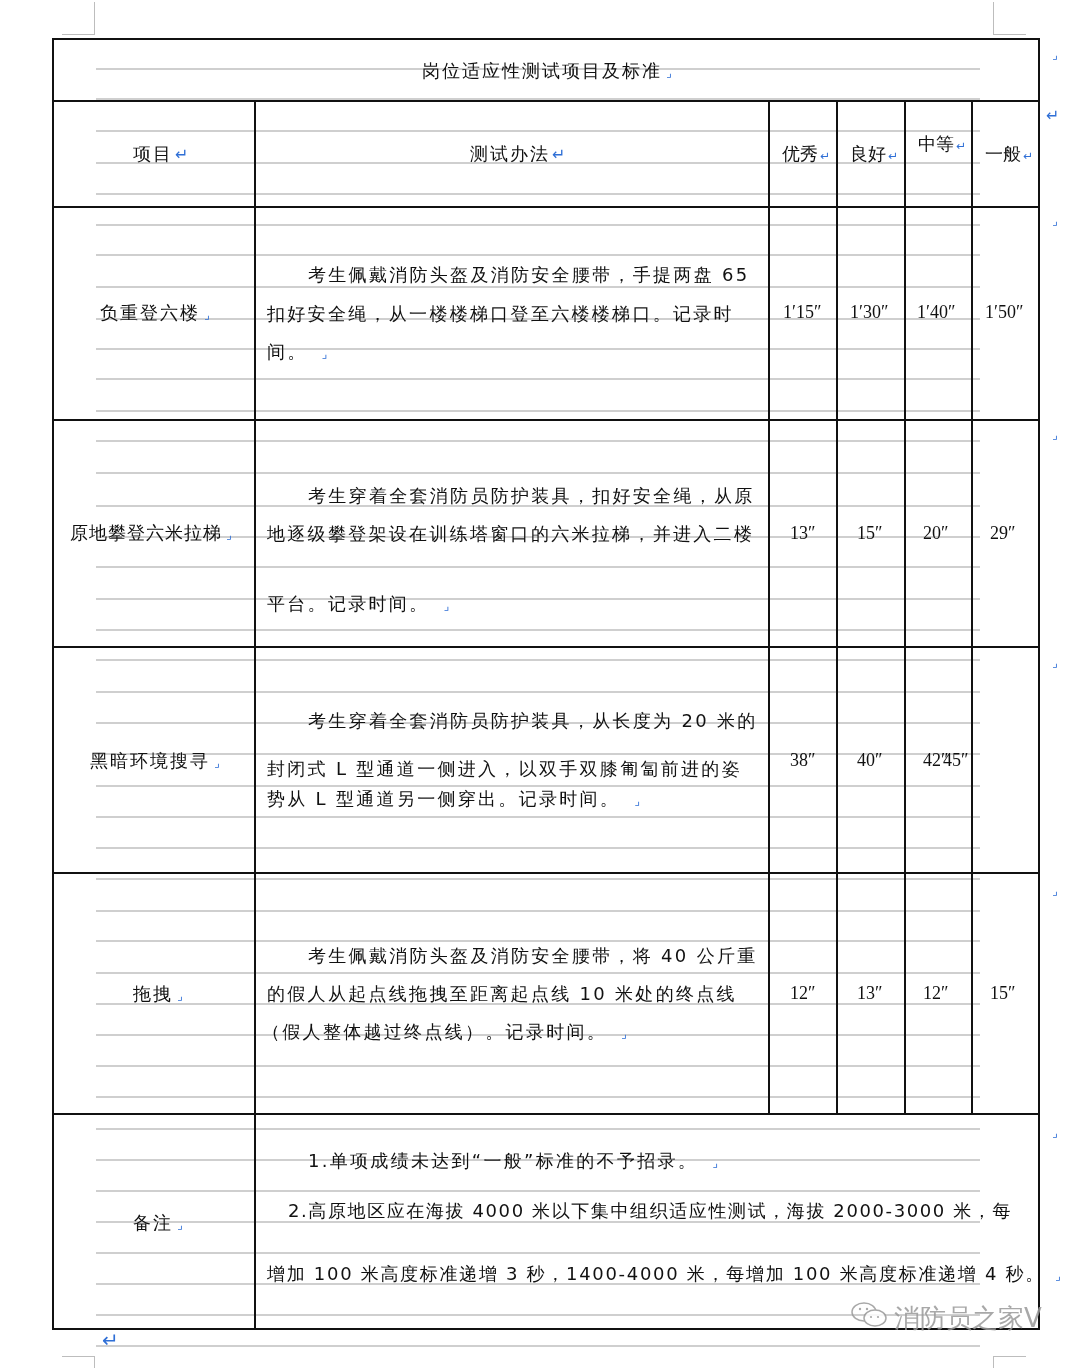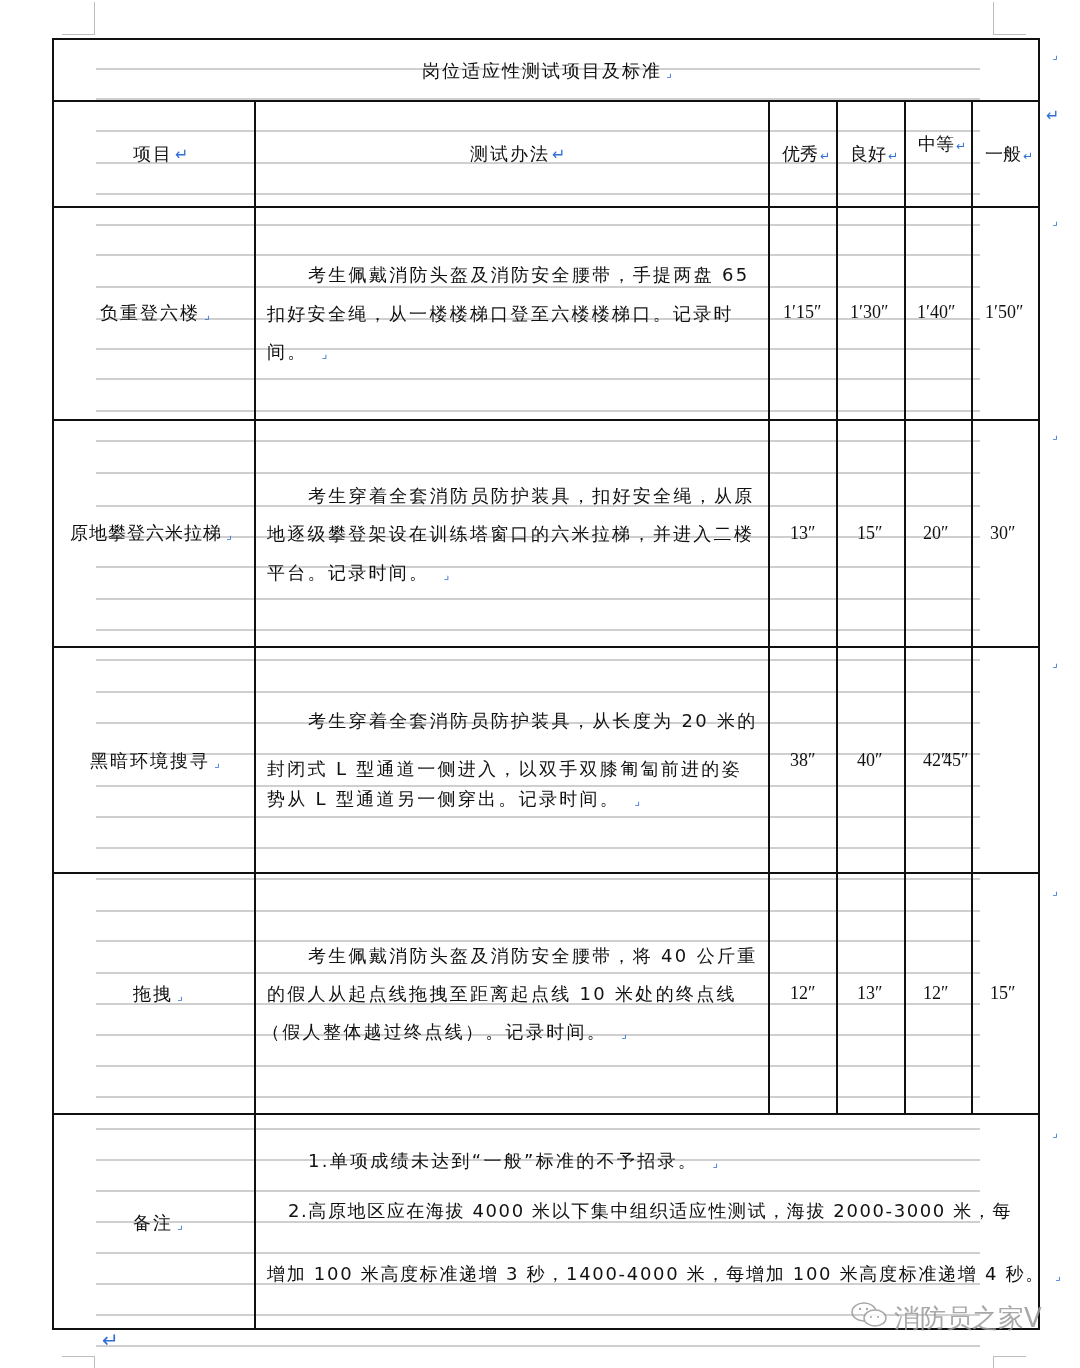--- a/index.html
+++ b/index.html
@@ -133,25 +133,25 @@
   <div class="txt num" style="left:917px;top:301px">1′40″</div>
   <div class="txt num" style="left:985px;top:301px">1′50″</div>
 </div>
 
 <div>
   <div class="txt" style="left:70px;top:522px;letter-spacing:1px">
     <span>原地攀登六米拉梯</span><span class="mark">⌟</span>
   </div>
   <div class="para" style="left:308px;top:485px">考生穿着全套消防员防护装具，扣好安全绳，从原</div>
   <div class="para" style="left:267px;top:523px">地逐级攀登架设在训练塔窗口的六米拉梯，并进入二楼</div>
-  <div class="para" style="left:267px;top:562px"><span>平台。记录时间。</span><span class="mark" style="margin-left:14px">⌟</span></div>
+  <div class="para" style="left:267px;top:593px"><span>平台。记录时间。</span><span class="mark" style="margin-left:14px">⌟</span></div>
   <div class="txt num" style="left:790px;top:522px">13″</div>
   <div class="txt num" style="left:857px;top:522px">15″</div>
   <div class="txt num" style="left:923px;top:522px">20″</div>
-  <div class="txt num" style="left:990px;top:522px">30″</div>
+  <div class="txt num" style="left:990px;top:522px">29″</div>
 </div>
 
 <div>
   <div class="txt" style="left:90px;top:750px">
     <span>黑暗环境搜寻</span><span class="mark">⌟</span>
   </div>
   <div class="para" style="left:308px;top:710px">考生穿着全套消防员防护装具，从长度为 20 米的</div>
   <div class="para" style="left:267px;top:758px">封闭式 L 型通道一侧进入，以双手双膝匍匐前进的姿</div>
   <div class="para" style="left:267px;top:788px"><span>势从 L 型通道另一侧穿出。记录时间。</span><span class="mark" style="margin-left:14px">⌟</span></div>
   <div class="txt num" style="left:790px;top:749px">38″</div>

